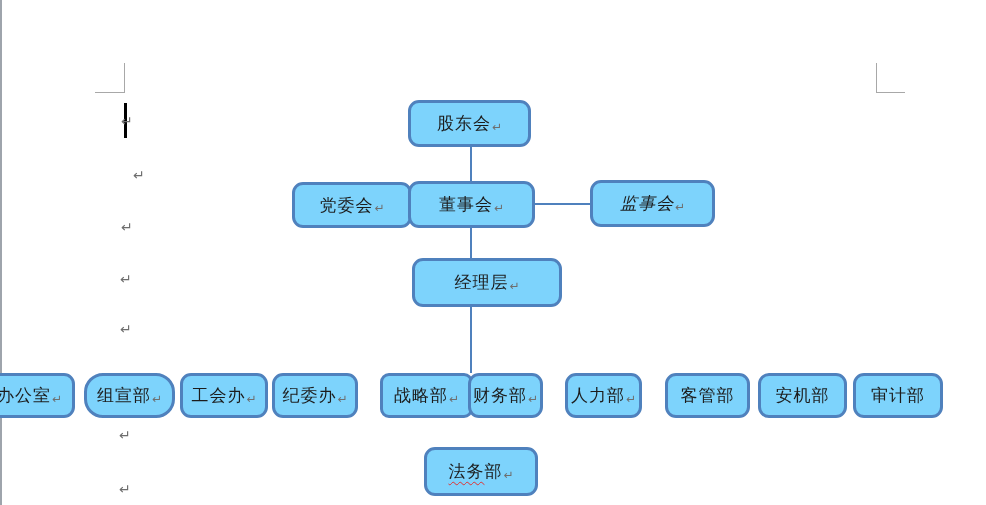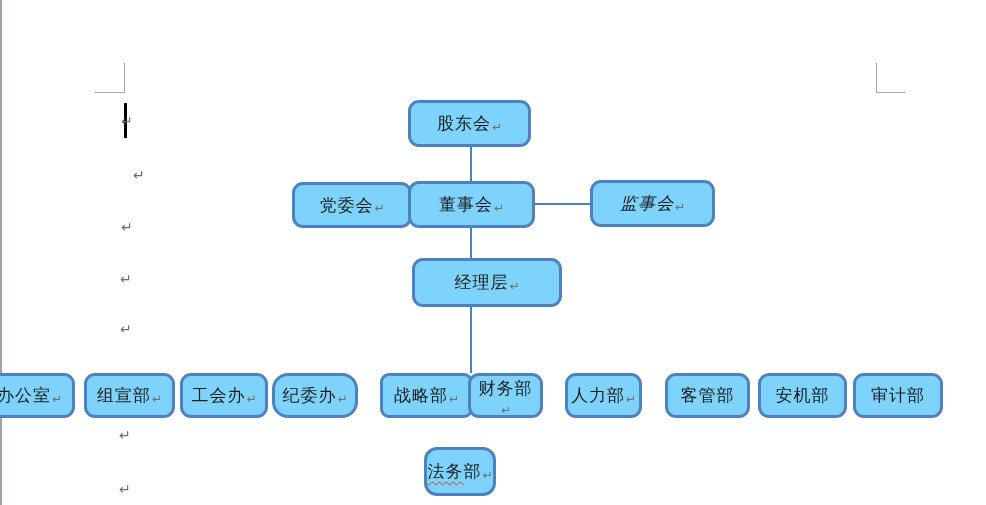--- a/index.html
+++ b/index.html
@@ -79,51 +79,51 @@
         <span class="eop">↵</span>
       </div>
       <div class="node" style="left: 412px; top: 258px; width: 150px; height: 49px;">
         <span class="node-label">经理层</span>
         <span class="eop">↵</span>
       </div>
       <div class="node" style="left: -16px; top: 373px; width: 91px; height: 45px;">
         <span class="node-label">办公室</span>
         <span class="eop">↵</span>
       </div>
-      <div class="node" style="left: 84px; top: 373px; width: 91px; height: 45px;">
+      <div class="node" style="left: 84px; top: 373px; width: 91px; height: 45px; border-radius: 19px;">
         <span class="node-label">组宣部</span>
         <span class="eop">↵</span>
       </div>
       <div class="node" style="left: 180px; top: 373px; width: 88px; height: 45px;">
         <span class="node-label">工会办</span>
         <span class="eop">↵</span>
       </div>
-      <div class="node" style="left: 272px; top: 373px; width: 86px; height: 45px; border-radius: 16px;">
+      <div class="node" style="left: 272px; top: 373px; width: 86px; height: 45px;">
         <span class="node-label">纪委办</span>
         <span class="eop">↵</span>
       </div>
       <div class="node" style="left: 380px; top: 373px; width: 93px; height: 45px; border-radius: 9px;">
         <span class="node-label">战略部</span>
         <span class="eop">↵</span>
       </div>
-      <div class="node" style="left: 468px; top: 373px; width: 75px; height: 45px; flex-direction: column;">
+      <div class="node" style="left: 468px; top: 373px; width: 75px; height: 45px;">
         <span class="node-label">财务部</span>
         <span class="eop">↵</span>
       </div>
       <div class="node" style="left: 565px; top: 373px; width: 77px; height: 45px;">
         <span class="node-label">人力部</span>
         <span class="eop">↵</span>
       </div>
       <div class="node" style="left: 665px; top: 373px; width: 85px; height: 45px;">
         <span class="node-label">客管部</span>
       </div>
       <div class="node" style="left: 758px; top: 373px; width: 89px; height: 45px;">
         <span class="node-label">安机部</span>
       </div>
       <div class="node" style="left: 853px; top: 373px; width: 90px; height: 45px;">
         <span class="node-label">审计部</span>
       </div>
-      <div class="node" style="left: 424px; top: 447px; width: 72px; height: 49px; border-radius: 13px;">
+      <div class="node" style="left: 424px; top: 447px; width: 114px; height: 49px;">
         <span class="node-label"><span class="spell-error">法务</span>部</span>
         <span class="eop">↵</span>
       </div>
     </div>
 </div>
 
 </body></html>

